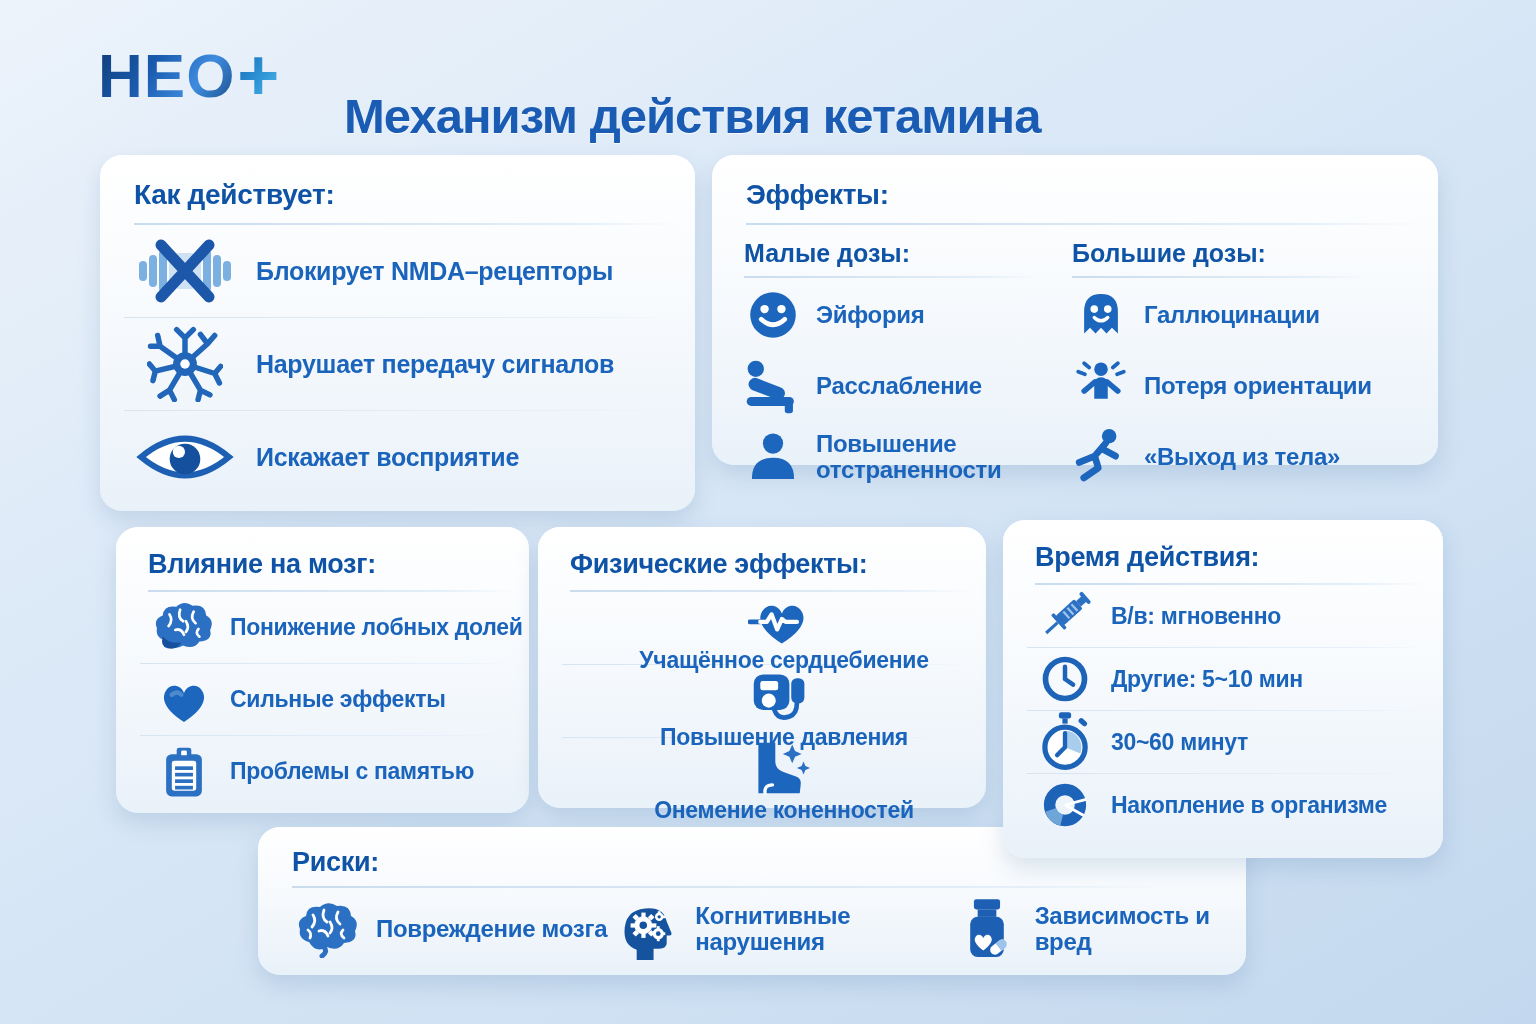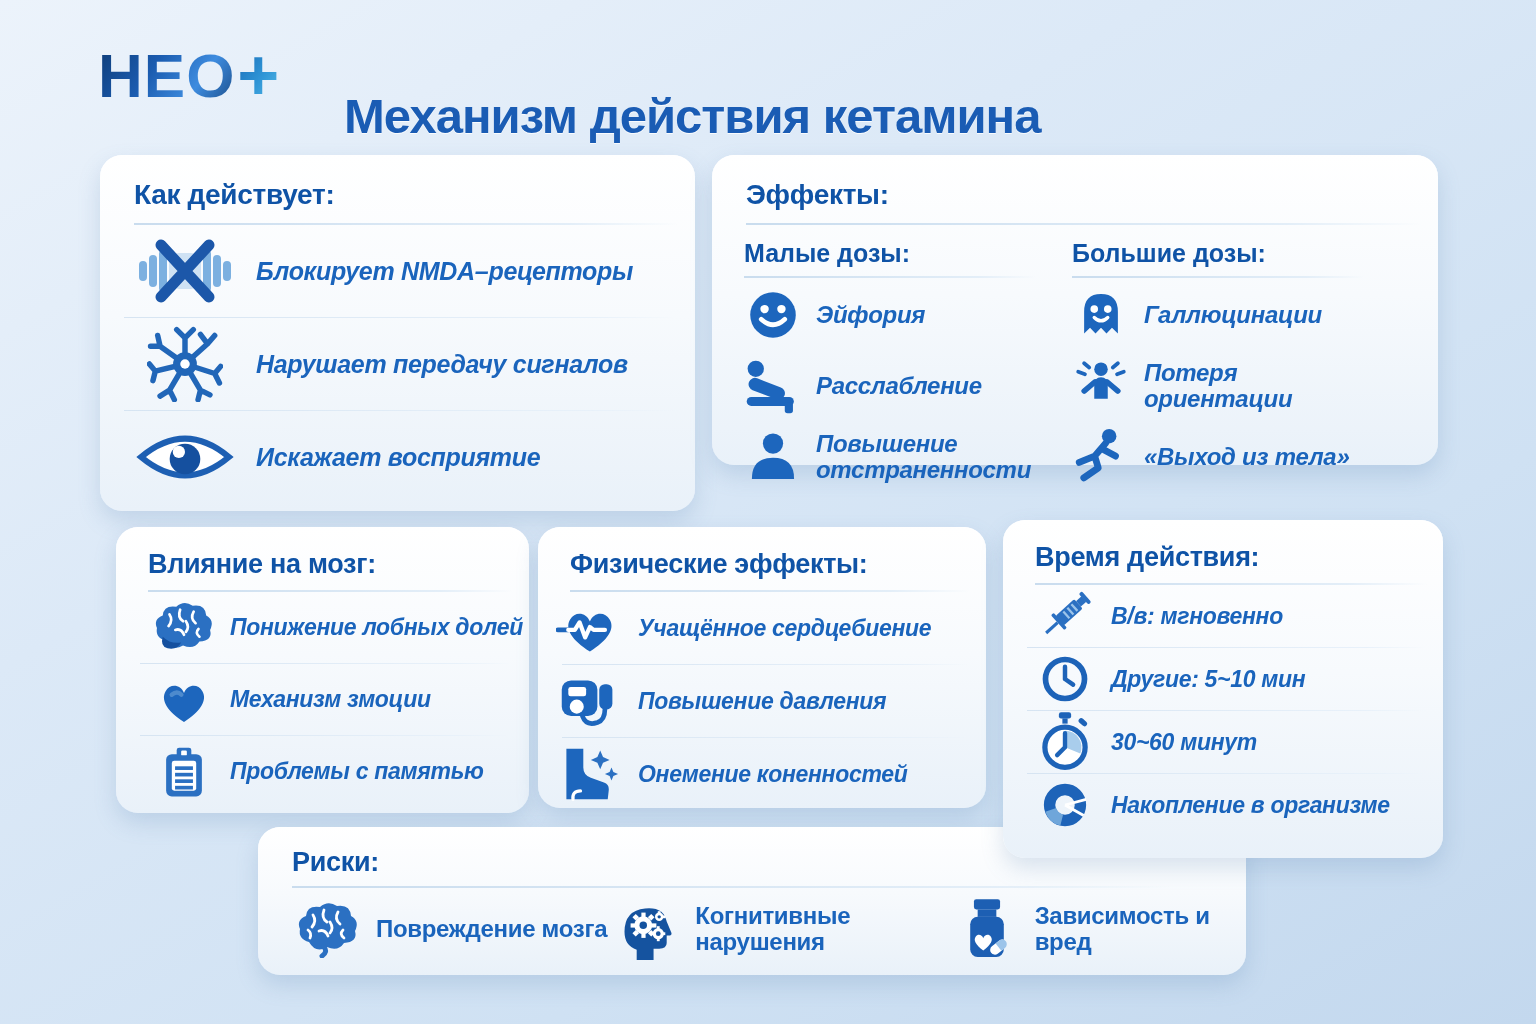--- a/index.html
+++ b/index.html
@@ -37,21 +37,21 @@
   }
   .card h2{
     font-size:28px; font-weight:800; color:#0f53a6;
     padding:24px 30px 12px 34px; letter-spacing:-0.3px;
   }
   .rule{ height:2px; margin:0 16px 0 34px;
     background:linear-gradient(90deg,#c9dcee 0%,#e3eef8 80%,rgba(227,238,248,0)); }
   .sep{ height:1px; margin:0 18px 0 24px;
     background:linear-gradient(90deg,#d6e4f2 0%,#e8f1fa 85%,rgba(232,241,250,0)); }
 
-  .row{ display:flex; align-items:center;font-style:italic; }
+  .row{ display:flex; align-items:center; }
   .ic{ display:flex; align-items:center; justify-content:center; flex:0 0 auto; }
   .lbl{ font-weight:700; color:#1a64bc; letter-spacing:-0.3px; line-height:1.08; }
 
   
   .card-how{ left:100px; top:155px; width:595px; height:356px; }
   .card-how .row{ height:92px; padding-left:26px; }
   .card-how .ic{ width:118px; }
   .card-how .lbl{ font-size:25px; margin-left:12px; }
 
   
@@ -68,21 +68,21 @@
   
   .card-brain{ left:116px; top:527px; width:413px; height:286px; }
   .card-brain h2, .card-physical h2, .card-time h2{ padding:22px 28px 10px 32px; font-size:27px; }
   .card-brain .rule, .card-physical .rule, .card-time .rule{ margin-left:32px; }
   .card-brain .row{ height:71px; padding-left:22px; }
   .card-brain .ic{ width:92px; }
   .card-brain .lbl{ font-size:23px; margin-left:0; }
 
   
   .card-physical{ left:538px; top:527px; width:448px; height:281px; }
-  .card-physical .row{ height:72px; padding-left:8px; }
+  .card-physical .row{ height:72px; padding-left:36px;flex-direction:column; }
   .card-physical .ic{ width:84px; }
   .card-physical .lbl{ font-size:23px; margin-left:8px; }
 
   
   .card-time{ left:1003px; top:520px; width:440px; height:338px; z-index:3; }
   .card-time .row{ height:62px; padding-left:26px; }
   .card-time .ic{ width:72px; }
   .card-time .lbl{ font-size:23px; margin-left:10px; }
 
   
@@ -241,21 +241,21 @@
       <span class="lbl">Понижение лобных долей</span>
     </div>
     <div class="sep"></div>
     <div class="row">
       <span class="ic">
         <svg width="56" height="54" viewBox="0 0 64 60">
           <path d="M32 55 C13 43 5 30 11 20 C16 11 28 12 32 22 C36 12 48 11 53 20 C59 30 51 43 32 55 Z" fill="#1d66bd"></path>
           <path d="M18 24 Q24 19 29 24" stroke="#5e97d3" stroke-width="5" fill="none" stroke-linecap="round" opacity="0.75"></path>
         </svg>
       </span>
-      <span class="lbl">Механизм змоции</span>
+      <span class="lbl">Сильные эффекты</span>
     </div>
     <div class="sep"></div>
     <div class="row">
       <span class="ic">
         <svg width="52" height="58" viewBox="0 0 64 64">
           <rect x="10" y="10" width="44" height="52" rx="7" fill="#2b70c2"></rect>
           <rect x="17" y="18" width="30" height="37" rx="3" fill="#fff"></rect>
           <rect x="23" y="2" width="18" height="13" rx="3" fill="#2b70c2"></rect>
           <rect x="28.5" y="5.5" width="7" height="6" rx="1.5" fill="#fff"></rect>
           <rect x="21" y="25" width="22" height="4.5" fill="#2b70c2"></rect>

